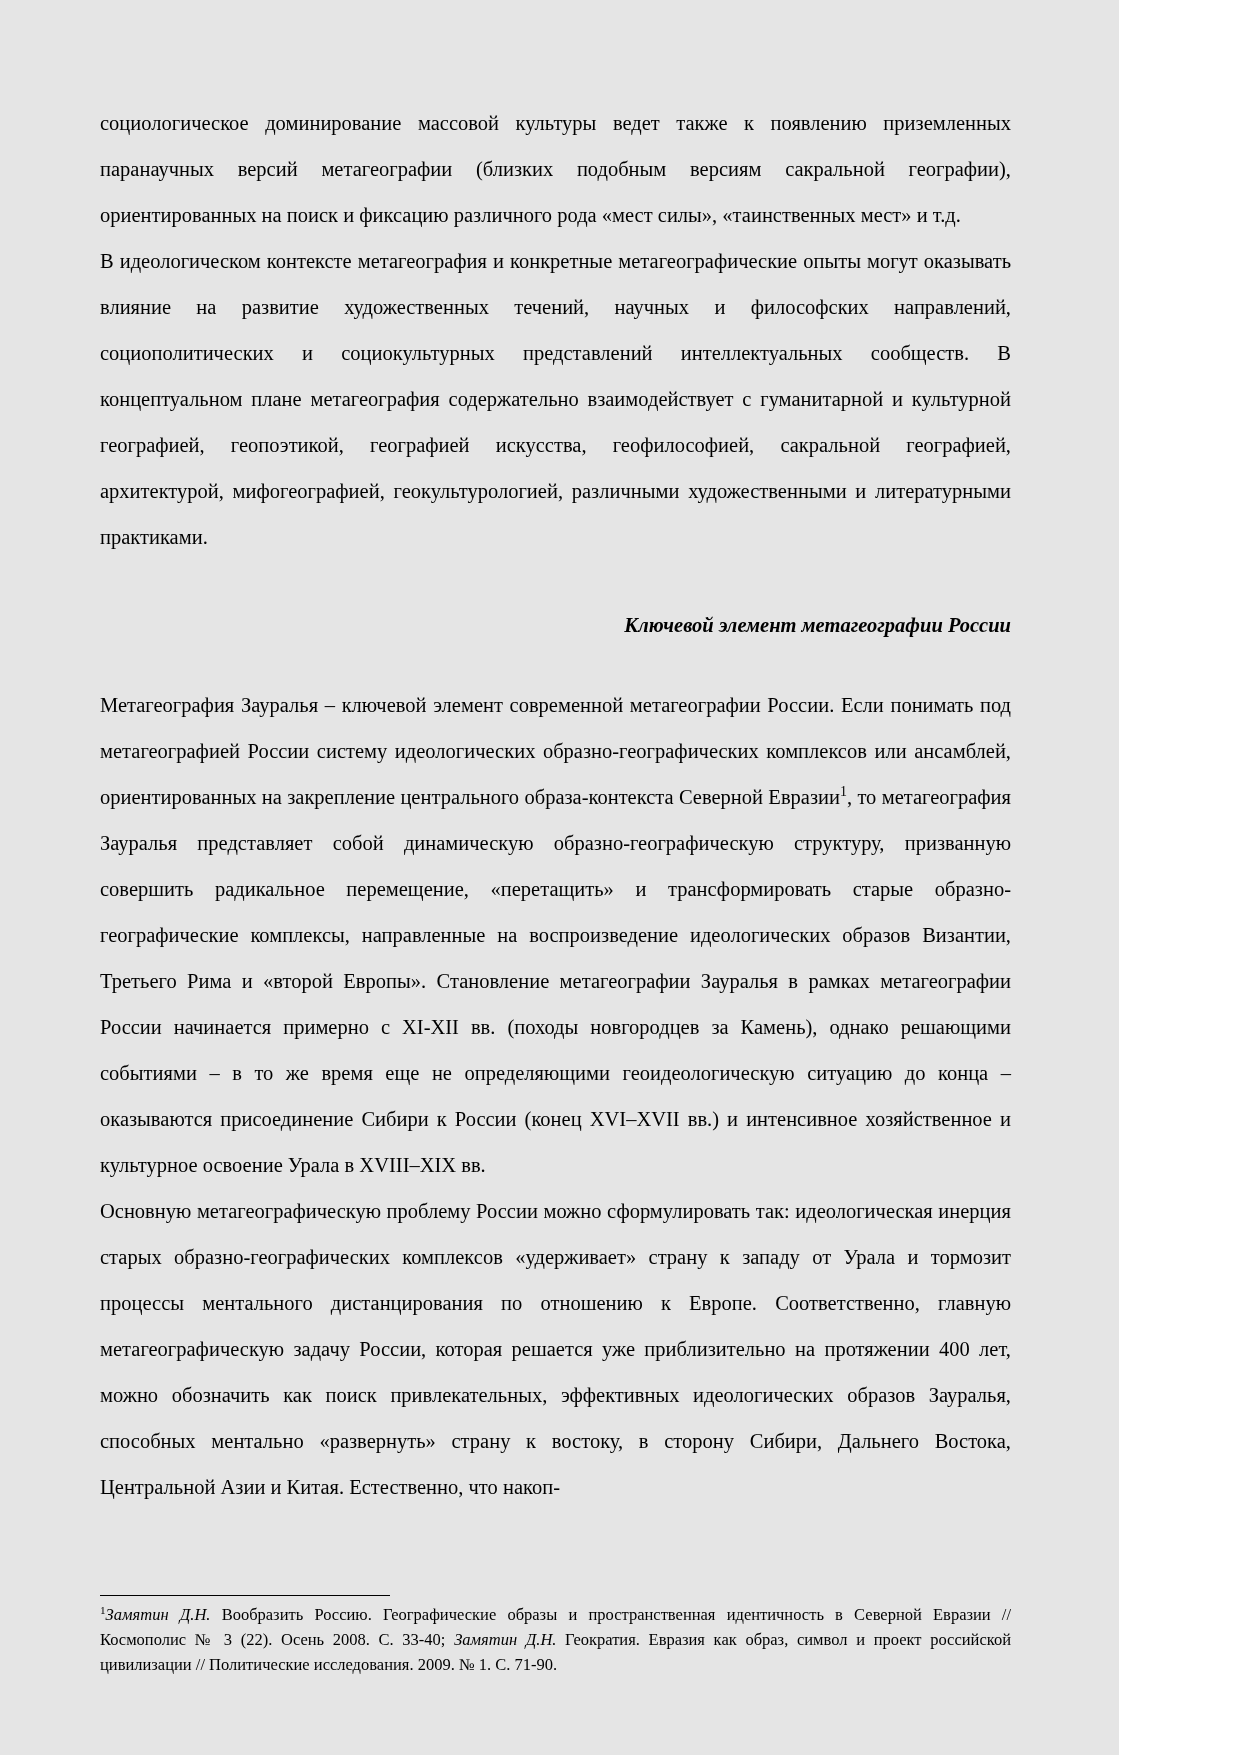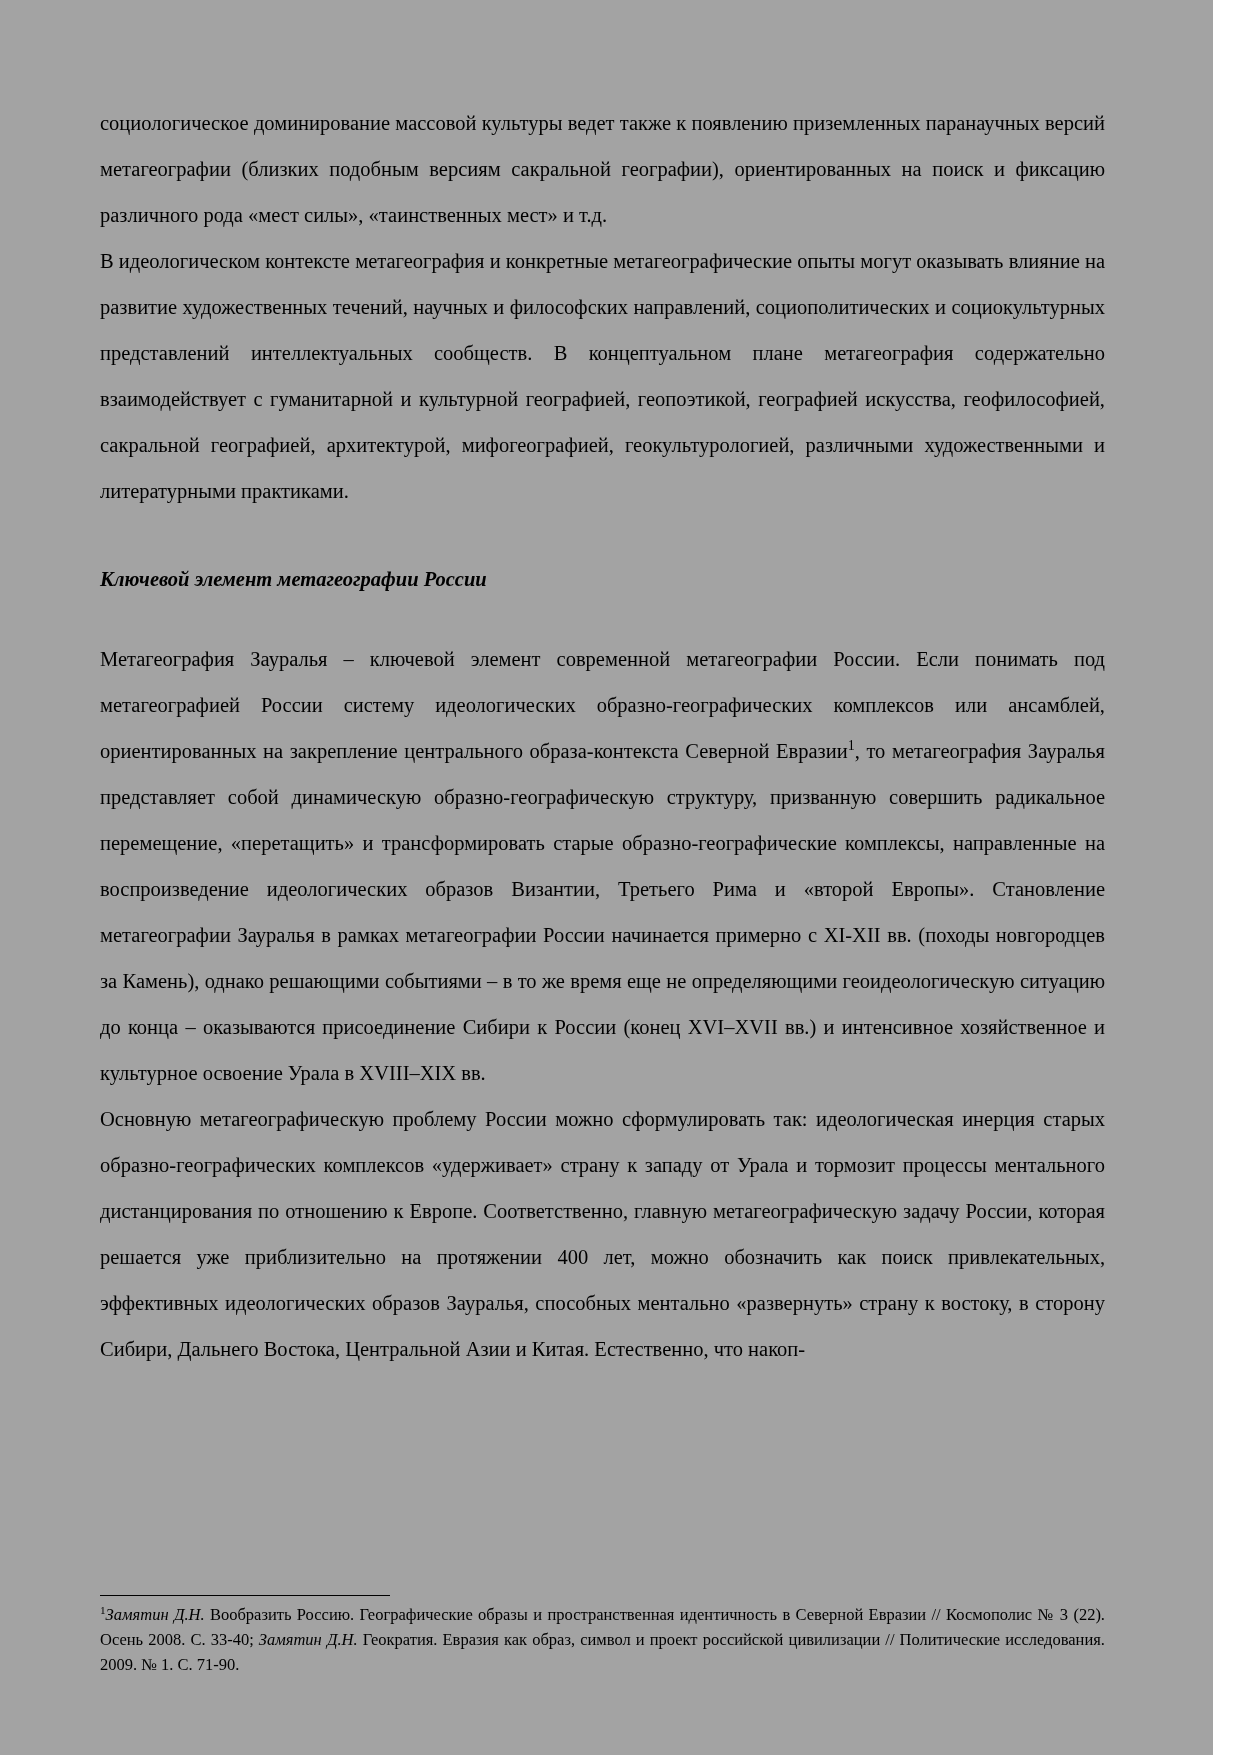--- a/index.html
+++ b/index.html
@@ -2,23 +2,23 @@
 <html lang="ru"><head>
 <meta charset="utf-8">
 <style>
   html, body {
     margin: 0;
     padding: 0;
     background: #ffffff;
   }
   .page {
     position: relative;
-    width: 1213px;
+    width: 1119px;
     height: 1755px;
-    background: #a3a3a3;
+    background: #e5e5e5;
     box-sizing: border-box;
     padding: 100px 108px 40px 100px;
     font-family: "Liberation Serif", "DejaVu Serif", serif;
     color: #000000;
     overflow: hidden;
   }
   .body-text {
     font-size: 20.5px;
     line-height: 46px;
     text-align: justify;
@@ -26,21 +26,21 @@
   }
   .body-text p {
     margin: 0;
     text-indent: 0;
   }
   .para-indent {
     text-indent: 68px;
   }
   .subheading {
     margin: 42px 0 34px 0;
-    text-align: left;
+    text-align: right;
     font-style: italic;
     font-weight: bold;
     font-size: 20.5px;
     line-height: 46px;
   }
   sup {
     font-size: 0.68em;
     vertical-align: super;
     line-height: 0;
   }

